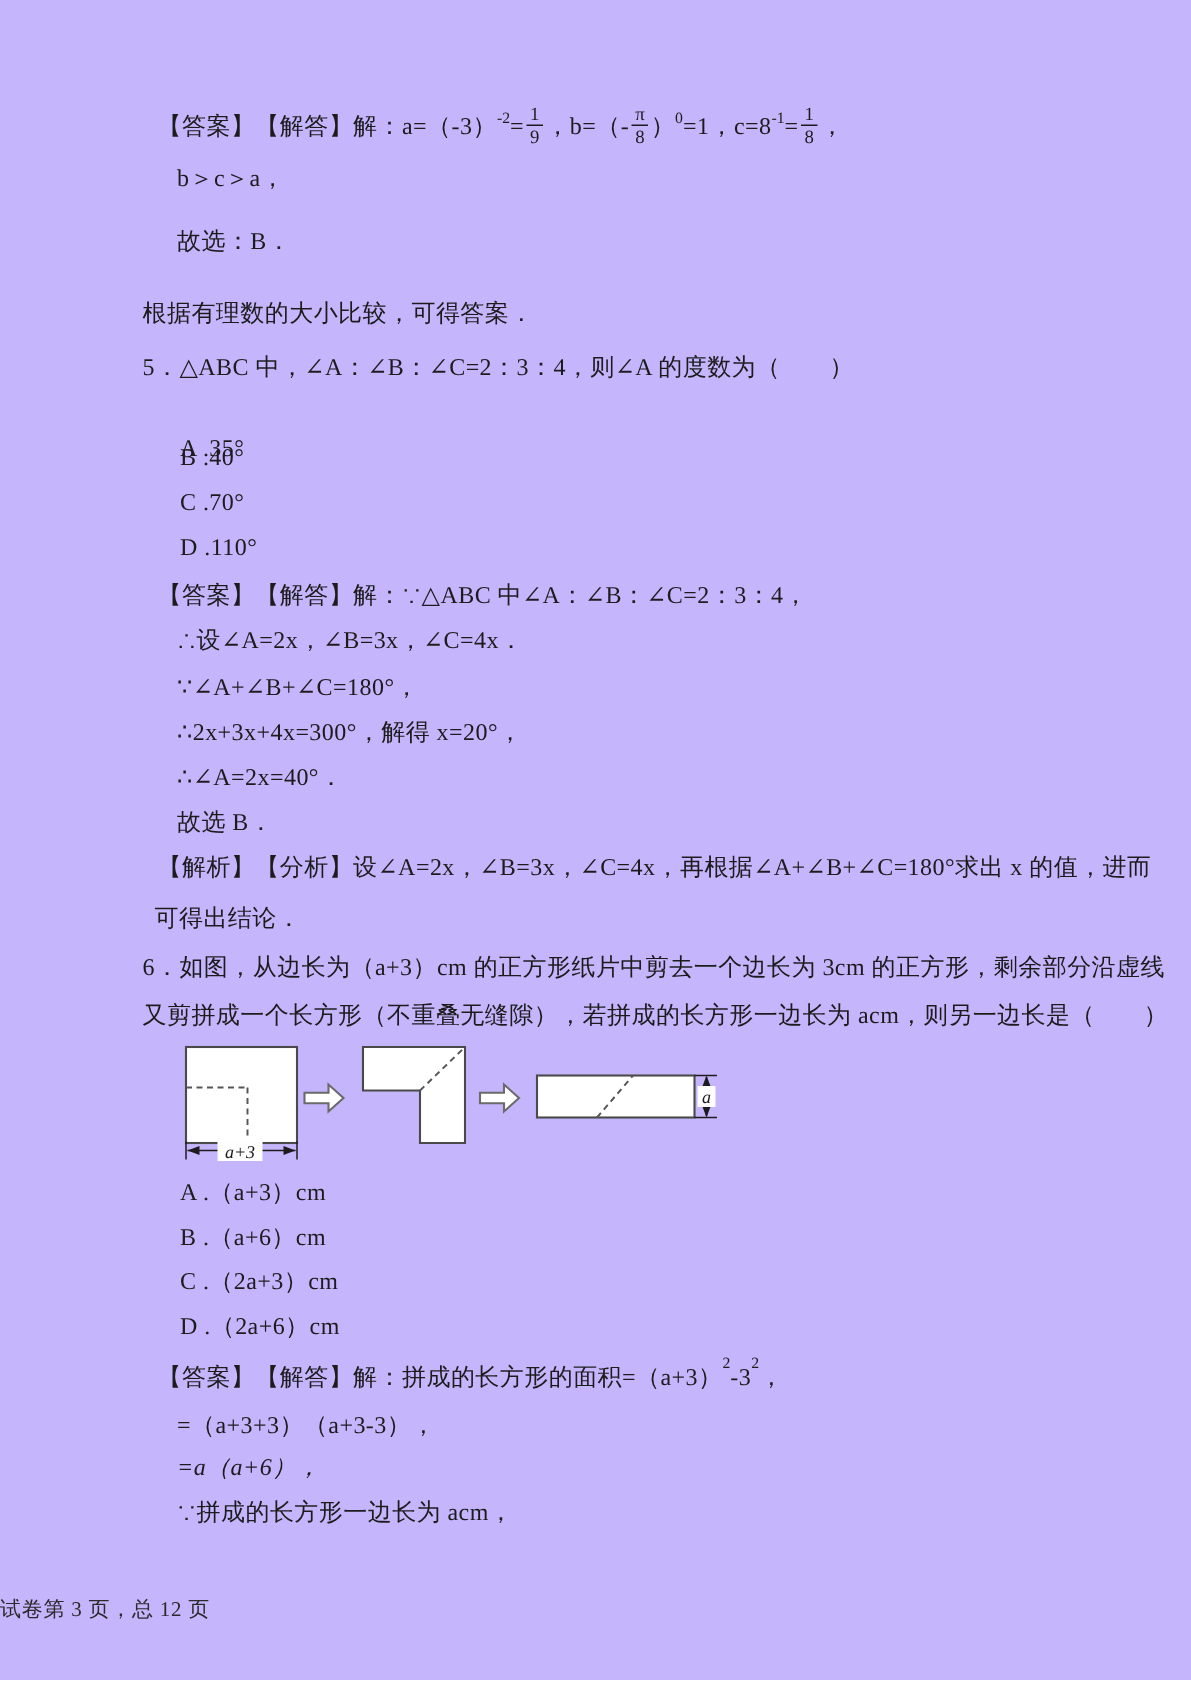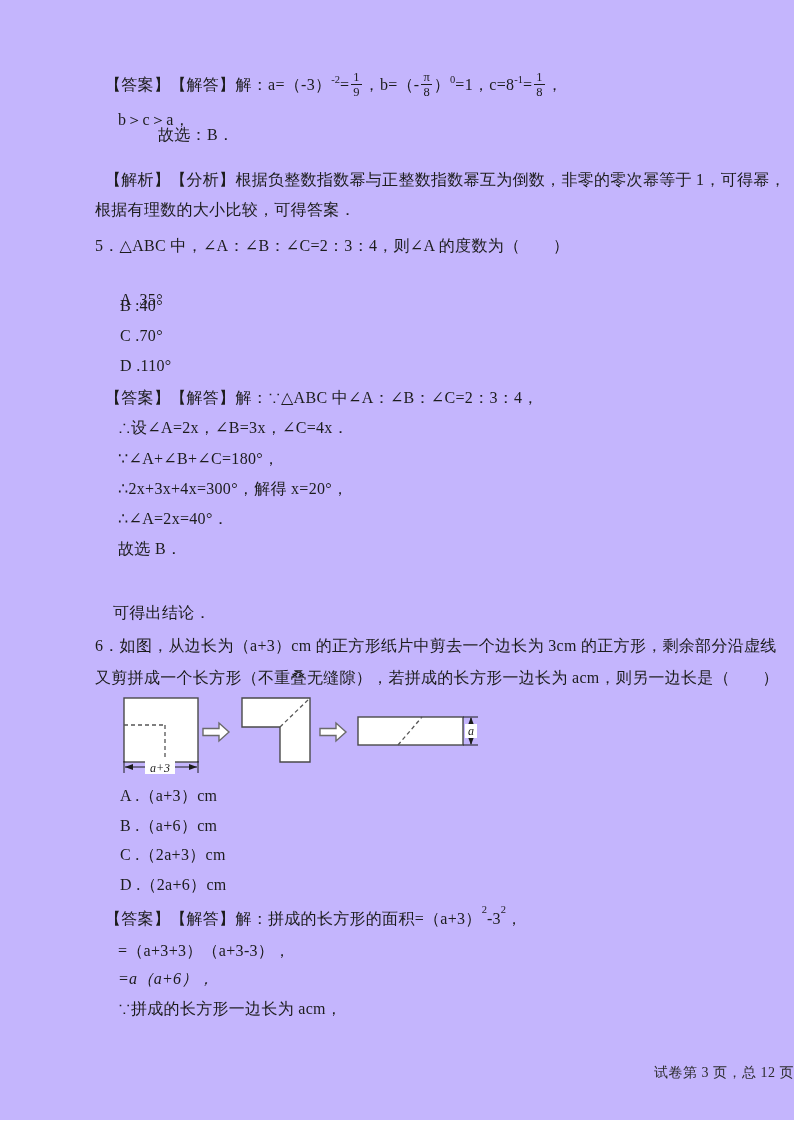--- a/index.html
+++ b/index.html
@@ -38,57 +38,57 @@
     margin:0 2px;
     position:relative;
     top:-2px;
   }
   .frac .num{display:block;border-bottom:1.2px solid #1c1c1c;padding:0 2px;}
   .frac .den{display:block;padding:0 2px;}
   .figure{position:absolute;left:115px;top:695px;}
   .footer{
     position:absolute;
     left:0;top:1064px;width:100%;
-    text-align:right;
+    text-align:left;
     font-size:14px;
     letter-spacing:0.5px;
     color:#2a2a2a;
   }
   svg .shape{fill:#ffffff;stroke:#4a4a4a;stroke-width:1.4;}
   svg .dash{stroke:#555555;stroke-width:1.3;stroke-dasharray:4 3;fill:none;}
   svg .dim{stroke:#1c1c1c;stroke-width:1;fill:none;}
   svg .dimfill{fill:#1c1c1c;stroke:none;}
   svg .blockarrow{fill:#ffffff;stroke:#6a6a6a;stroke-width:1.4;stroke-linejoin:miter;}
   svg text{font-family:"Liberation Serif","DejaVu Serif",serif;font-style:italic;font-size:12px;fill:#1c1c1c;}
 </style>
 </head>
 <body>
 
 <div class="page">
 
   <div class="line rich" style="left:105px;top:60px;">
     <span>【答案】【解答】解：a=（-3）</span><sup>-2</sup><span>=</span><span class="frac"><span class="num">1</span><span class="den">9</span></span><span>，b=（-</span><span class="frac"><span class="num">π</span><span class="den">8</span></span><span>）</span><sup>0</sup><span>=1，c=8</span><sup>-1</sup><span>=</span><span class="frac"><span class="num">1</span><span class="den">8</span></span><span>，</span>
   </div>
   <div class="line" style="left:118px;top:110px;">b＞c＞a，</div>
-  <div class="line" style="left:118px;top:125px;margin-left:40px;">故选：B．</div>
-  <div class="line" style="left:105px;top:170px;">【解析】【分析】根据负整数指数幂与正整数指数幂互为倒数，非零的零次幂等于 1，可得幂，</div>
+  <div class="line" style="left:118px;top:152px;">故选：B．</div>
   <div class="line" style="left:95px;top:200px;">根据有理数的大小比较，可得答案．</div>
 
   <div class="line" style="left:95px;top:236px;">5．△ABC 中，∠A：∠B：∠C=2：3：4，则∠A 的度数为（　　）</div>
   <div class="line" style="left:120px;top:266px;margin-top:24px;">A .35°</div>
   <div class="line" style="left:120px;top:296px;">B .40°</div>
   <div class="line" style="left:120px;top:326px;">C .70°</div>
   <div class="line" style="left:120px;top:356px;">D .110°</div>
   <div class="line" style="left:105px;top:388px;">【答案】【解答】解：∵△ABC 中∠A：∠B：∠C=2：3：4，</div>
   <div class="line" style="left:118px;top:418px;">∴设∠A=2x，∠B=3x，∠C=4x．</div>
   <div class="line" style="left:118px;top:449px;">∵∠A+∠B+∠C=180°，</div>
   <div class="line" style="left:118px;top:479px;">∴2x+3x+4x=300°，解得 x=20°，</div>
   <div class="line" style="left:118px;top:509px;">∴∠A=2x=40°．</div>
   <div class="line" style="left:118px;top:539px;">故选 B．</div>
-  <div class="line" style="left:113px;top:603px;">可得出结论．</div>
+  <div class="line" style="left:105px;top:569px;">【解析】【分析】设∠A=2x，∠B=3x，∠C=4x，再根据∠A+∠B+∠C=180°求出 x 的值，进而</div>
+  <div class="line" style="left:103px;top:603px;">可得出结论．</div>
 
   <div class="line" style="left:95px;top:636px;">6．如图，从边长为（a+3）cm 的正方形纸片中剪去一个边长为 3cm 的正方形，剩余部分沿虚线</div>
   <div class="line" style="left:95px;top:668px;">又剪拼成一个长方形（不重叠无缝隙），若拼成的长方形一边长为 acm，则另一边长是（　　）</div>
 
   <div class="figure">
     <svg width="370" height="85" viewBox="0 0 370 85">
 
       <rect class="shape" x="9" y="3" width="74" height="64"></rect>
       <line class="dash" x1="9" y1="30" x2="50" y2="30"></line>
       <line class="dash" x1="50" y1="30" x2="50" y2="67"></line>

